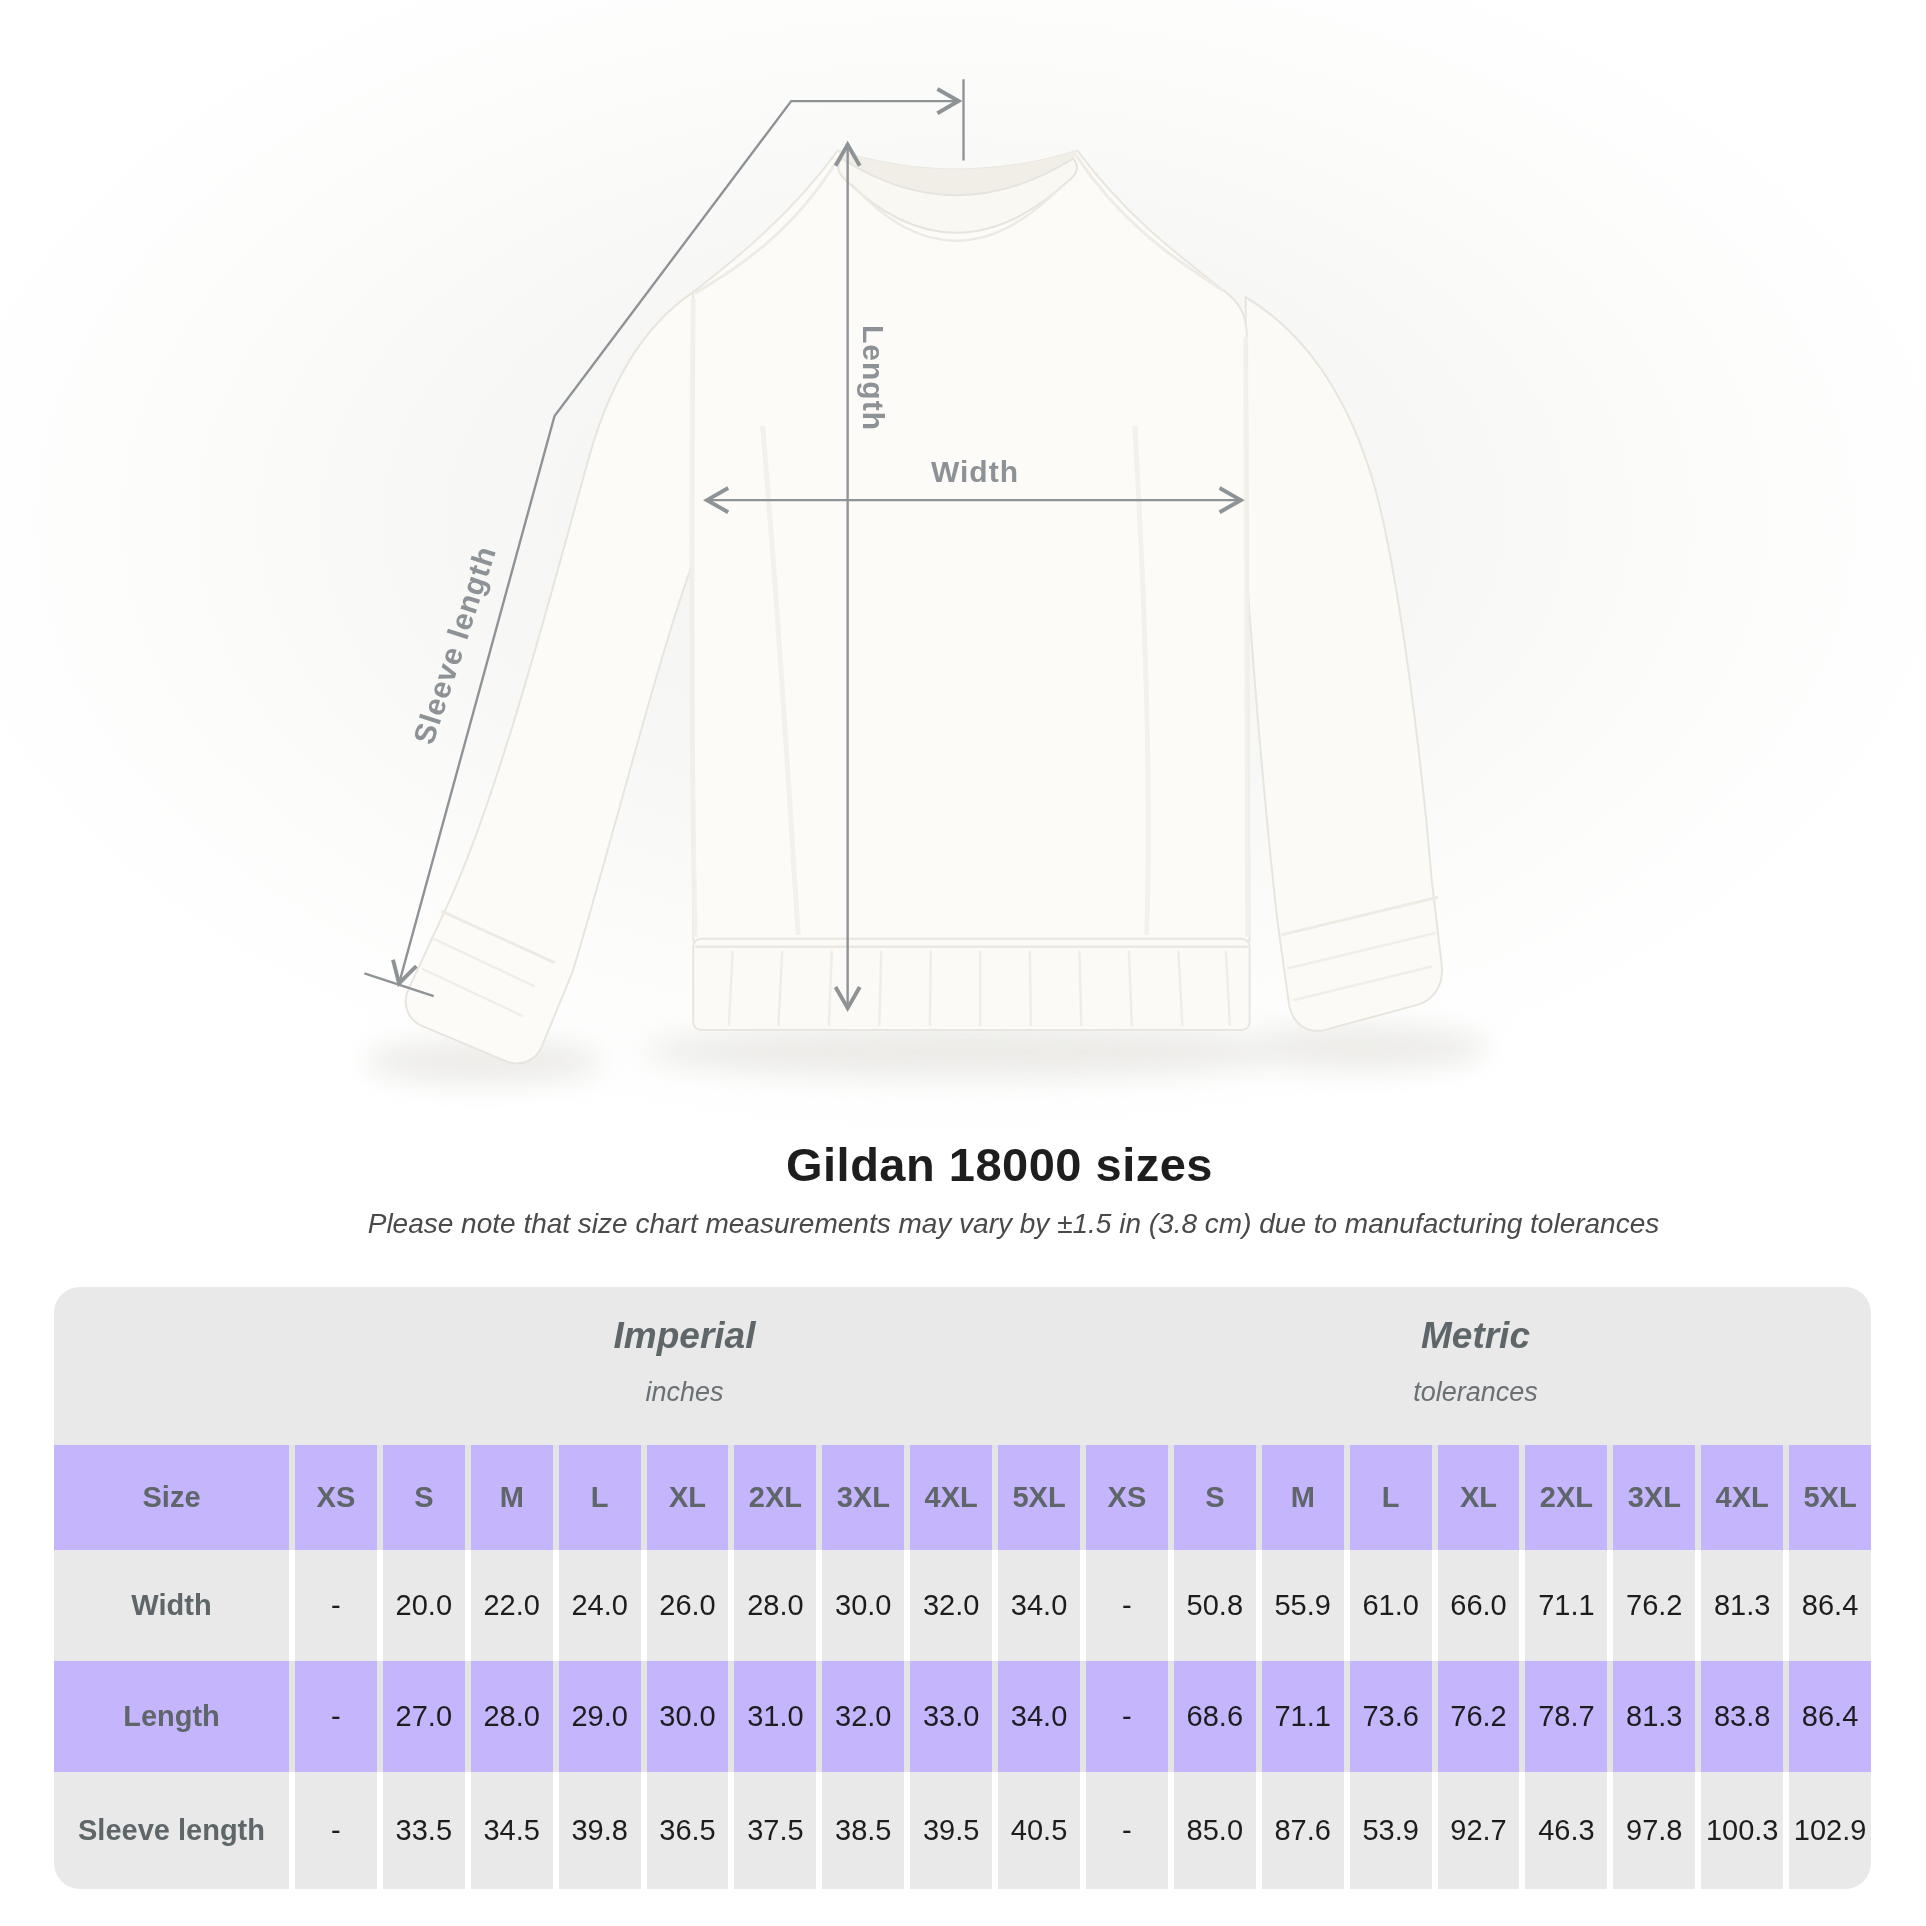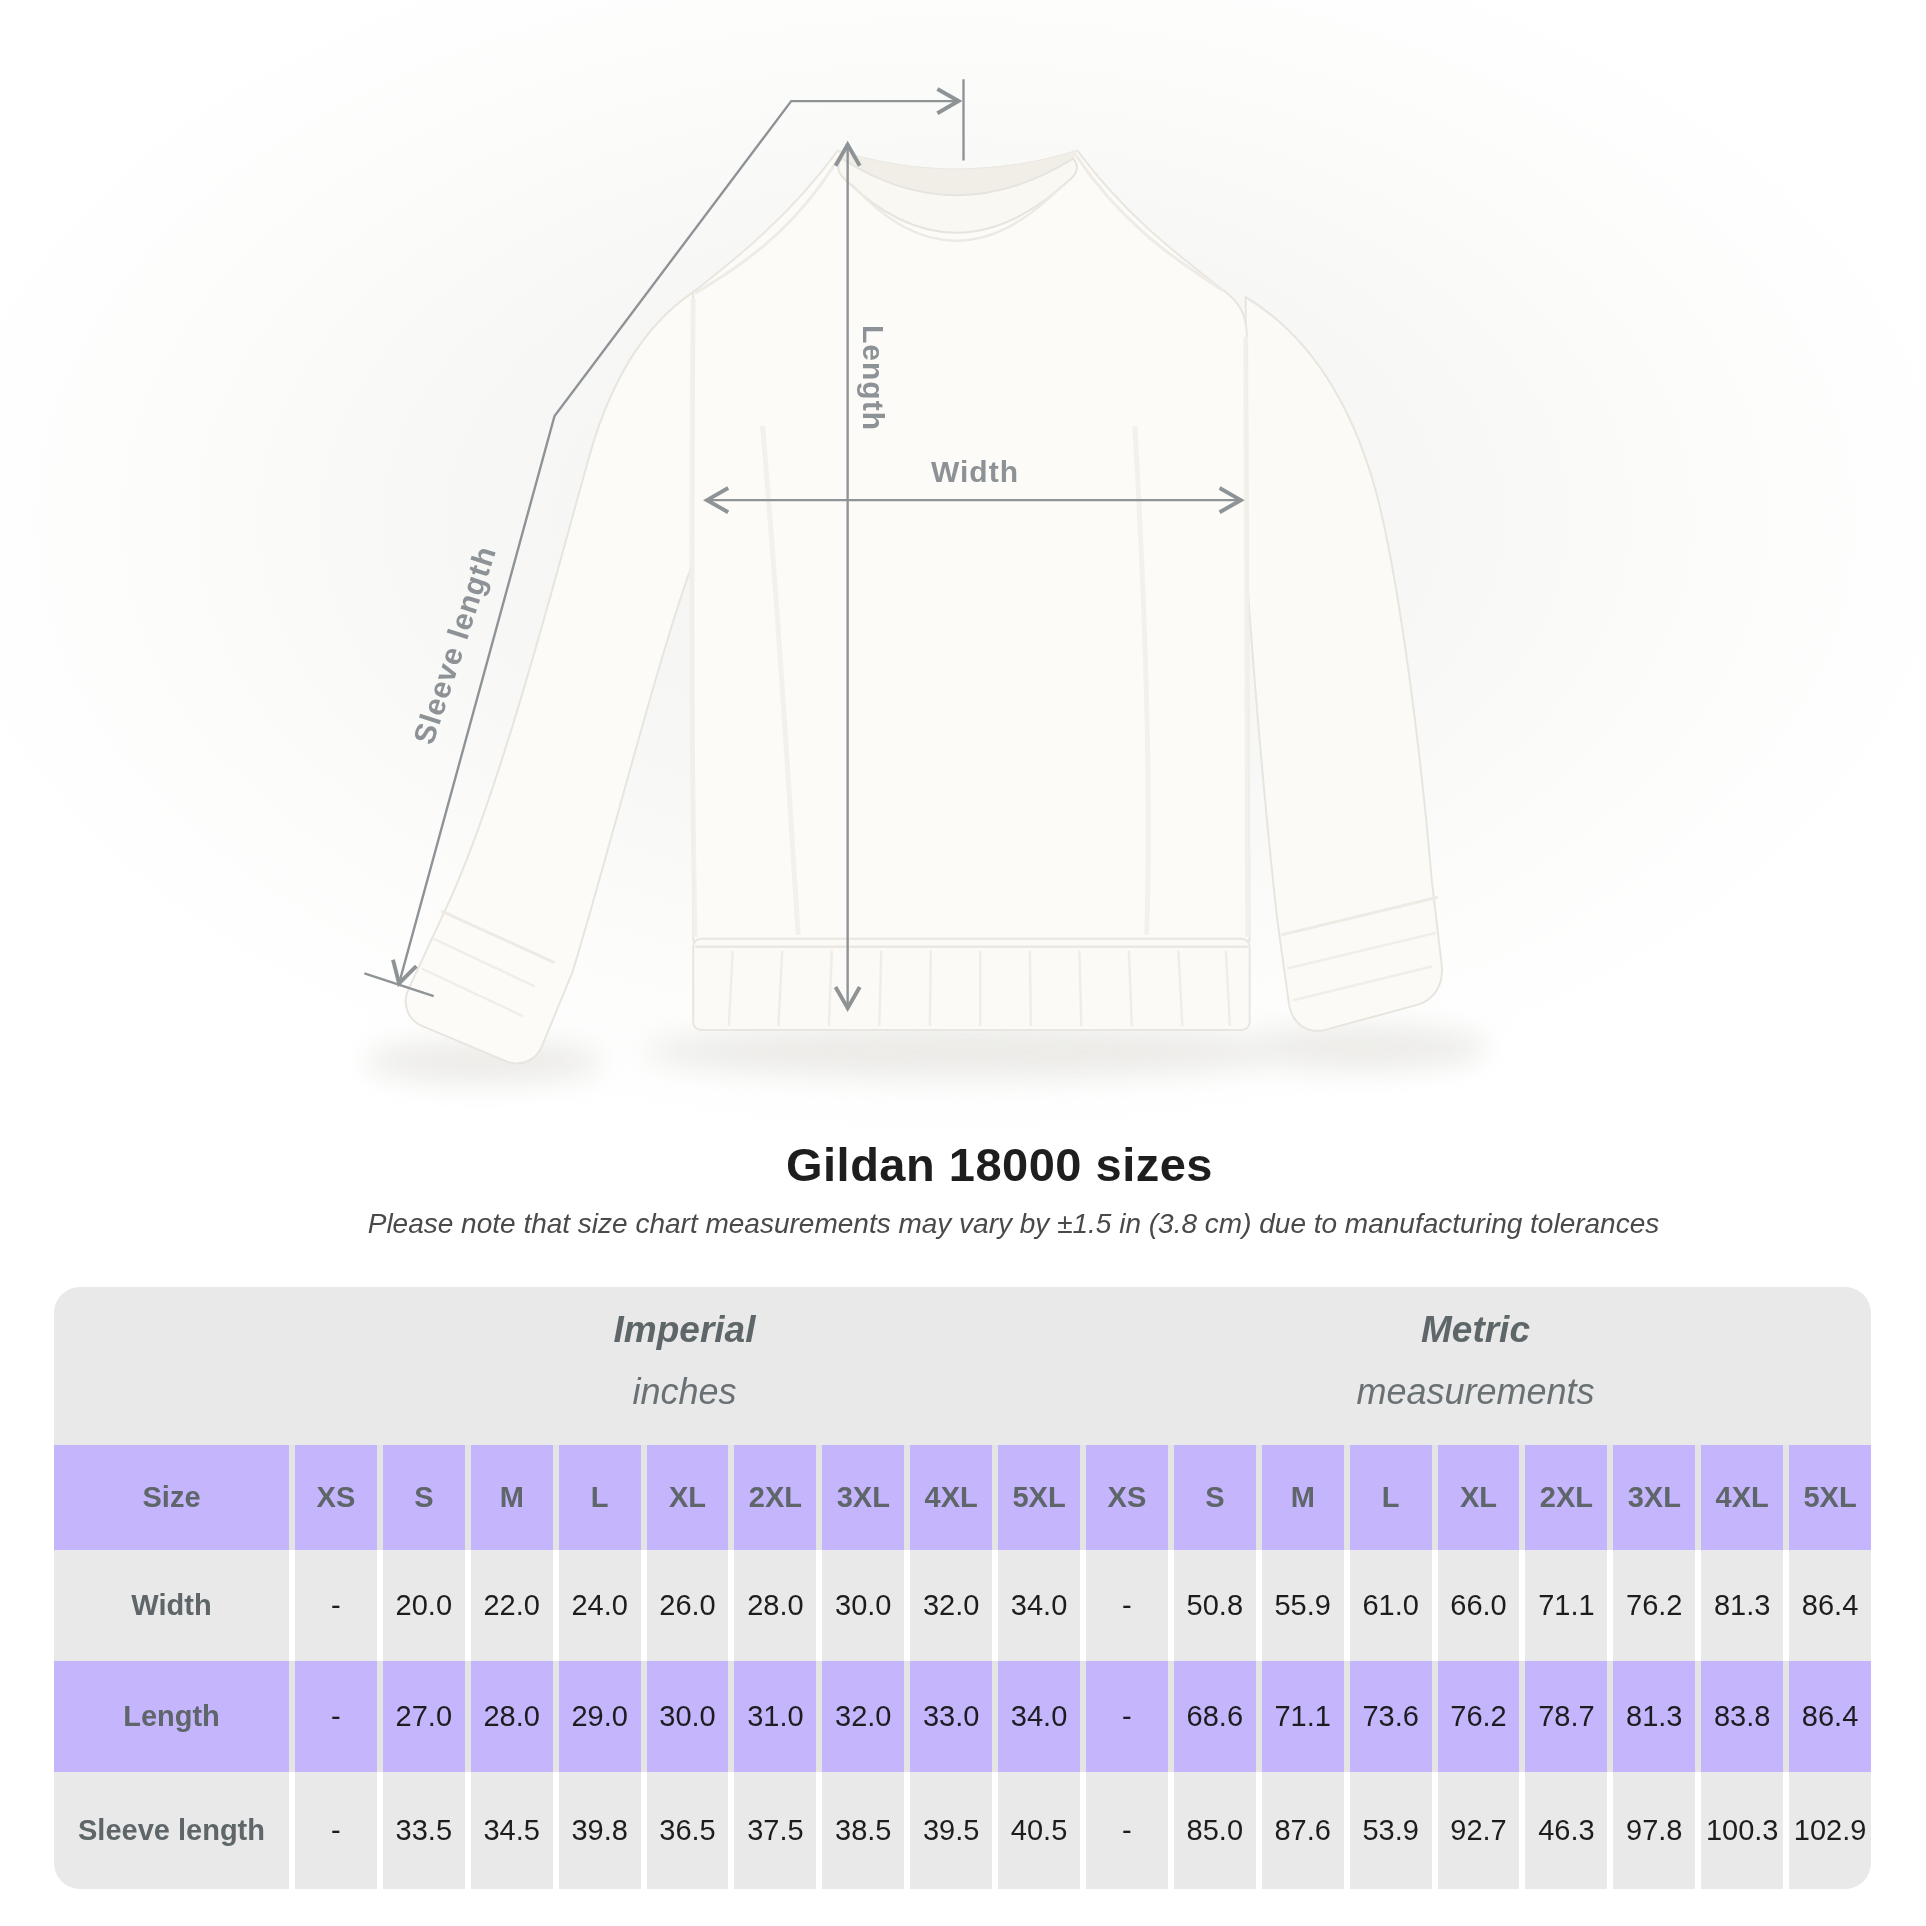--- a/index.html
+++ b/index.html
@@ -35,21 +35,21 @@
     position:absolute; left:54px; top:1287px; width:1817px;
     border-radius:26px; overflow:hidden; font-size:29px;
   }
   .band { display:flex; height:158px; background:#e9e9e9; }
   .band .spacer { width:235px; }
   .band .group {
     flex:1; display:flex; flex-direction:column; align-items:center;
     justify-content:center; gap:20px; padding-bottom:10px;
   }
   .band .g-label { font-size:37px; font-weight:bold; font-style:italic; color:#5e6669; }
-  .band .g-sub   { font-size:36px; font-style:italic; color:#6a7174; }
+  .band .g-sub   { font-size:27px; font-style:italic; color:#6a7174; }
 
   .trow {
     display:grid; grid-template-columns:235px repeat(18,1fr);
     height:111px;
   }
   .trow:first-child { height:105px; }
   .trow:last-child  { height:117px; }
   .cell { display:flex; align-items:center; justify-content:center; height:100%; }
   .data-cell { border-left:6px solid; color:#1d1d1f; }
   .label-cell { font-weight:bold; color:#5e6669; }
@@ -153,21 +153,21 @@
 
 <div class="size-table">
   <div class="band">
     <div class="spacer"></div>
     <div class="group">
       <div class="g-label">Imperial</div>
       <div class="g-sub">inches</div>
     </div>
     <div class="group">
       <div class="g-label">Metric</div>
-      <div class="g-sub">measurements</div>
+      <div class="g-sub">tolerances</div>
     </div>
   </div>
   <div>
       <div class="trow row-white size-header-row">
         <div class="cell label-cell">Size</div>
         <div class="cell data-cell">XS</div>
         <div class="cell data-cell">S</div>
         <div class="cell data-cell">M</div>
         <div class="cell data-cell">L</div>
         <div class="cell data-cell">XL</div>

